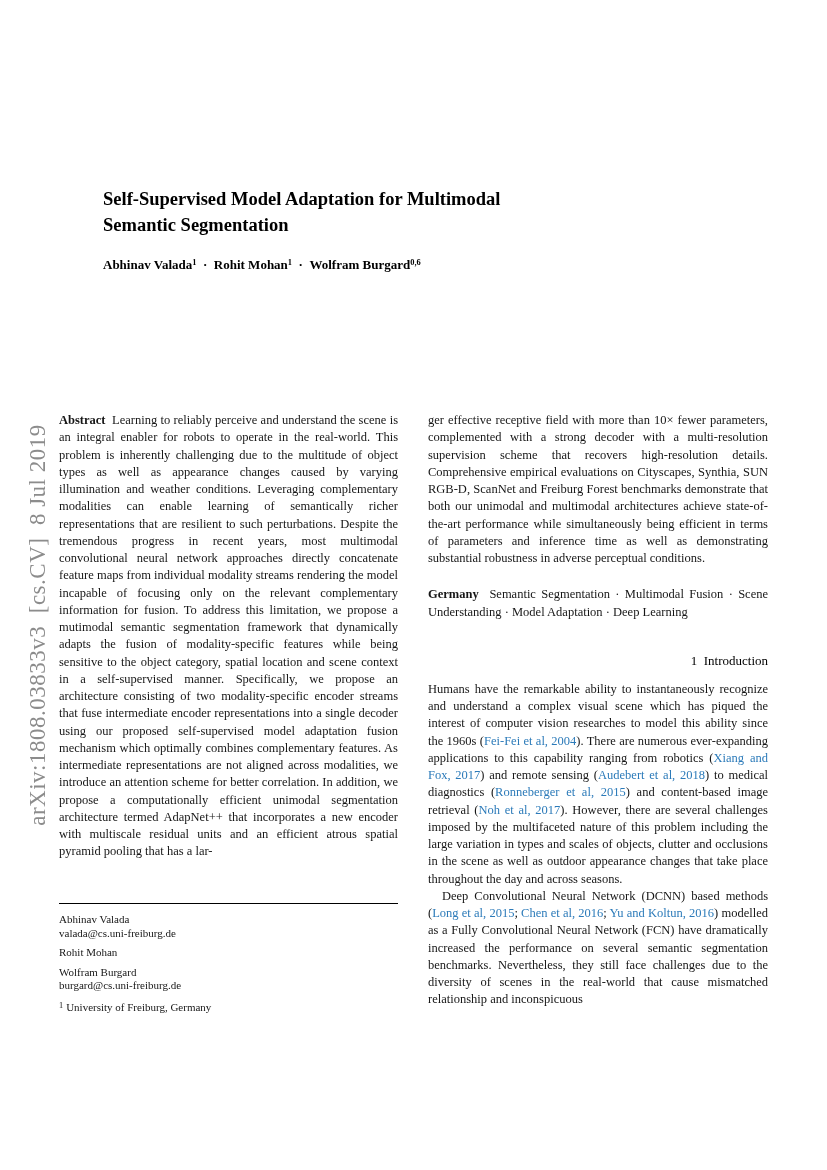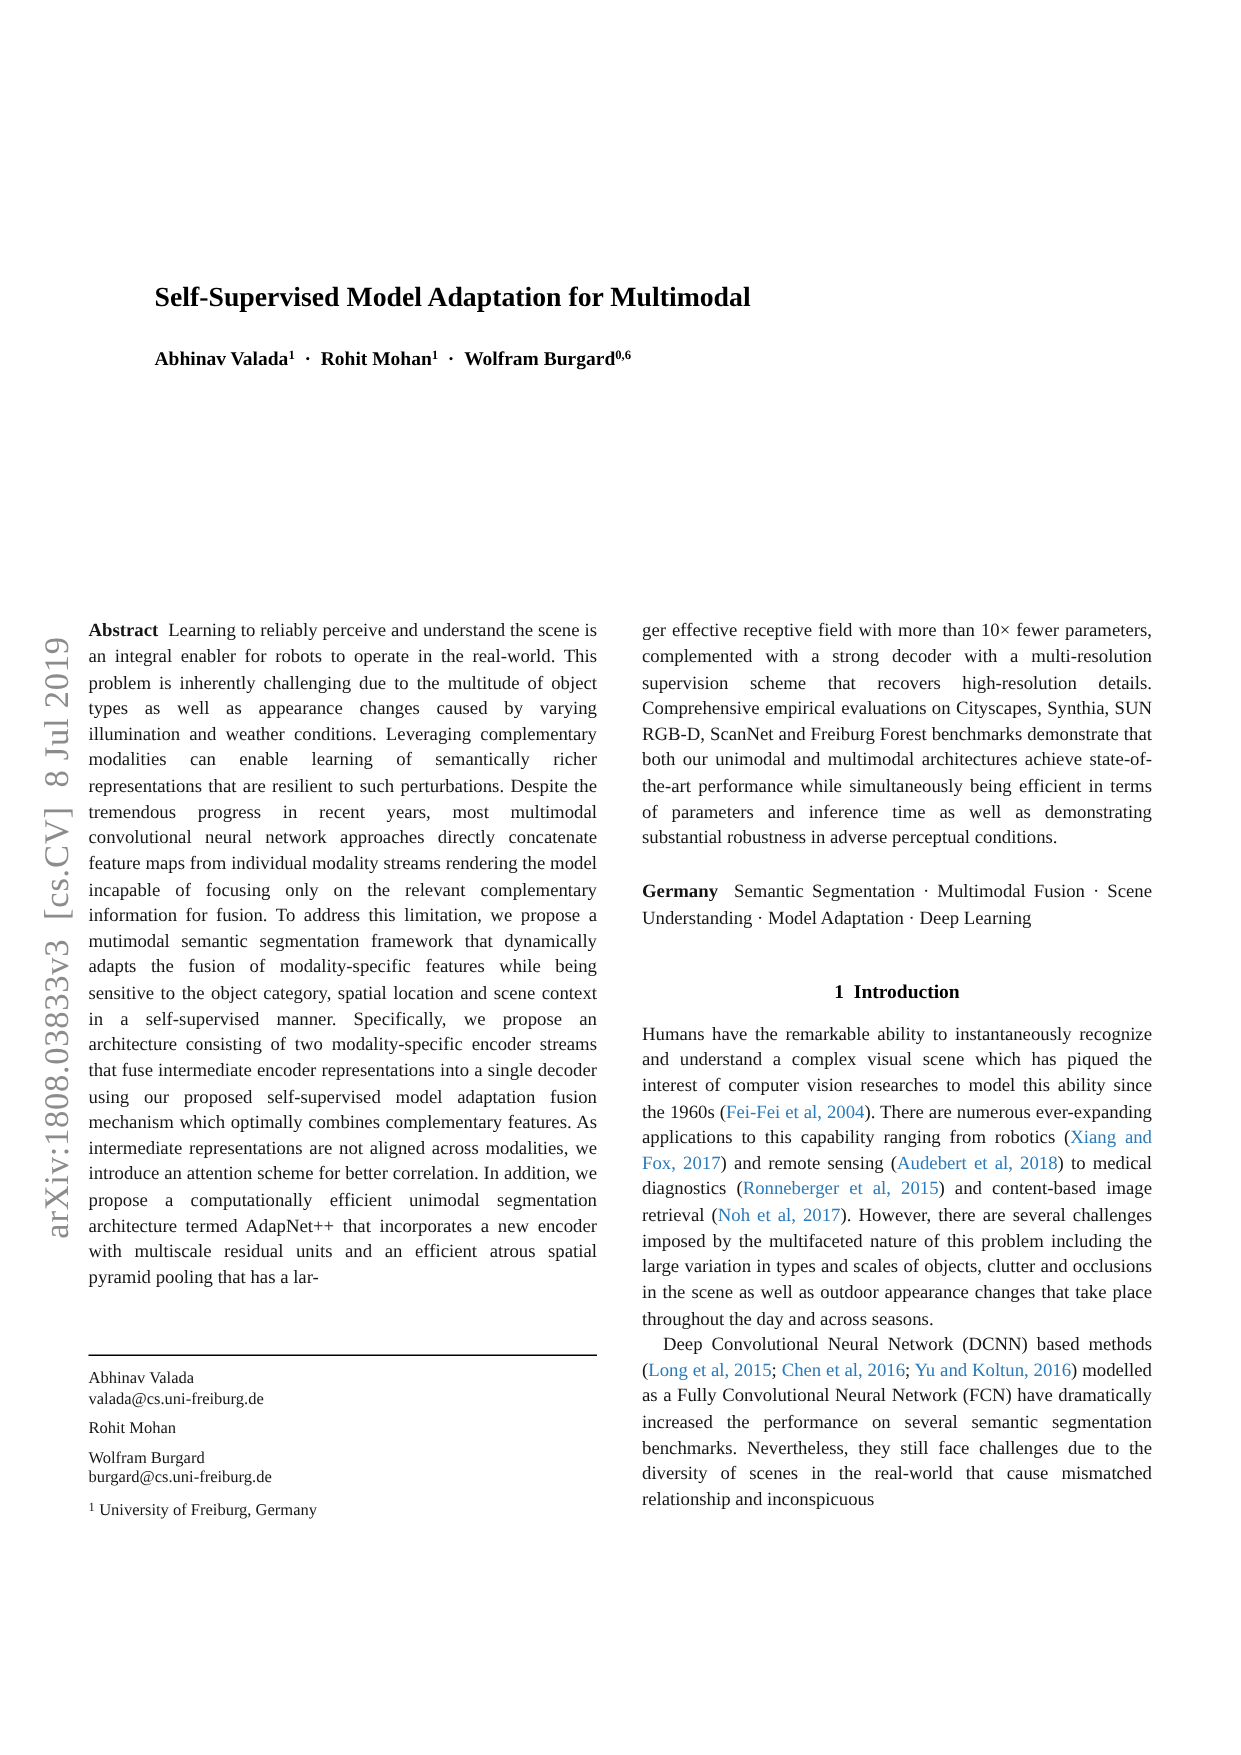--- a/index.html
+++ b/index.html
@@ -49,22 +49,22 @@
   }
   .col-left  { left: 59px;  width: 339px; }
   .col-right { left: 428px; width: 340px; }
   .para { margin: 0; }
   .para.indent { text-indent: 14px; }
   .keywords { margin-top: 19px; }
   .section-heading {
     margin: 32px 0 12px 0;
     font-size: 13px;
     line-height: 16px;
-    font-weight: bold;
-    text-align: center;
+    font-weight: normal;
+    text-align: right;
     color: #000;
   }
   .seg-b { font-weight: bold; }
   .seg-link { color: var(--link); }
   .seg-sup {
     font-size: 65%;
     position: relative;
     top: -0.45em;
     line-height: 0;
   }
@@ -92,20 +92,21 @@
 </head>
 <body>
 
 <div class="page">
 
   <div class="watermark">arXiv:1808.03833v3&nbsp; [cs.CV]&nbsp; 8 Jul 2019</div>
 
   <header class="header">
     <h1 class="title">
       <span class="title-line">Self-Supervised Model Adaptation for Multimodal</span>
+      <span class="title-line">Semantic Segmentation</span>
     </h1>
     <div class="authors"><span>Abhinav Valada</span><span class="seg-sup">1</span><span>&nbsp;&nbsp;·&nbsp;&nbsp;</span><span>Rohit Mohan</span><span class="seg-sup">1</span><span>&nbsp;&nbsp;·&nbsp;&nbsp;</span><span>Wolfram Burgard</span><span class="seg-sup">0,6</span></div>
   </header>
 
   <div class="col col-left">
     <p class="para"><span class="seg-b">Abstract</span><span>&nbsp;&nbsp;Learning to reliably perceive and understand the scene is an integral enabler for robots to operate in the real-world. This problem is inherently challenging due to the multitude of object types as well as appearance changes caused by varying illumination and weather conditions. Leveraging complementary modalities can enable learning of semantically richer representations that are resilient to such perturbations. Despite the tremendous progress in recent years, most multimodal convolutional neural network approaches directly concatenate feature maps from individual modality streams rendering the model incapable of focusing only on the relevant complementary information for fusion. To address this limitation, we propose a mutimodal semantic segmentation framework that dynamically adapts the fusion of modality-specific features while being sensitive to the object category, spatial location and scene context in a self-supervised manner. Specifically, we propose an architecture consisting of two modality-specific encoder streams that fuse intermediate encoder representations into a single decoder using our proposed self-supervised model adaptation fusion mechanism which optimally combines complementary features. As intermediate representations are not aligned across modalities, we introduce an attention scheme for better correlation. In addition, we propose a computationally efficient unimodal segmentation architecture termed AdapNet++ that incorporates a new encoder with multiscale residual units and an efficient atrous spatial pyramid pooling that has a lar-</span></p>
   </div>
 
   <div class="footnotes">
     <div class="fn-rule"></div>

